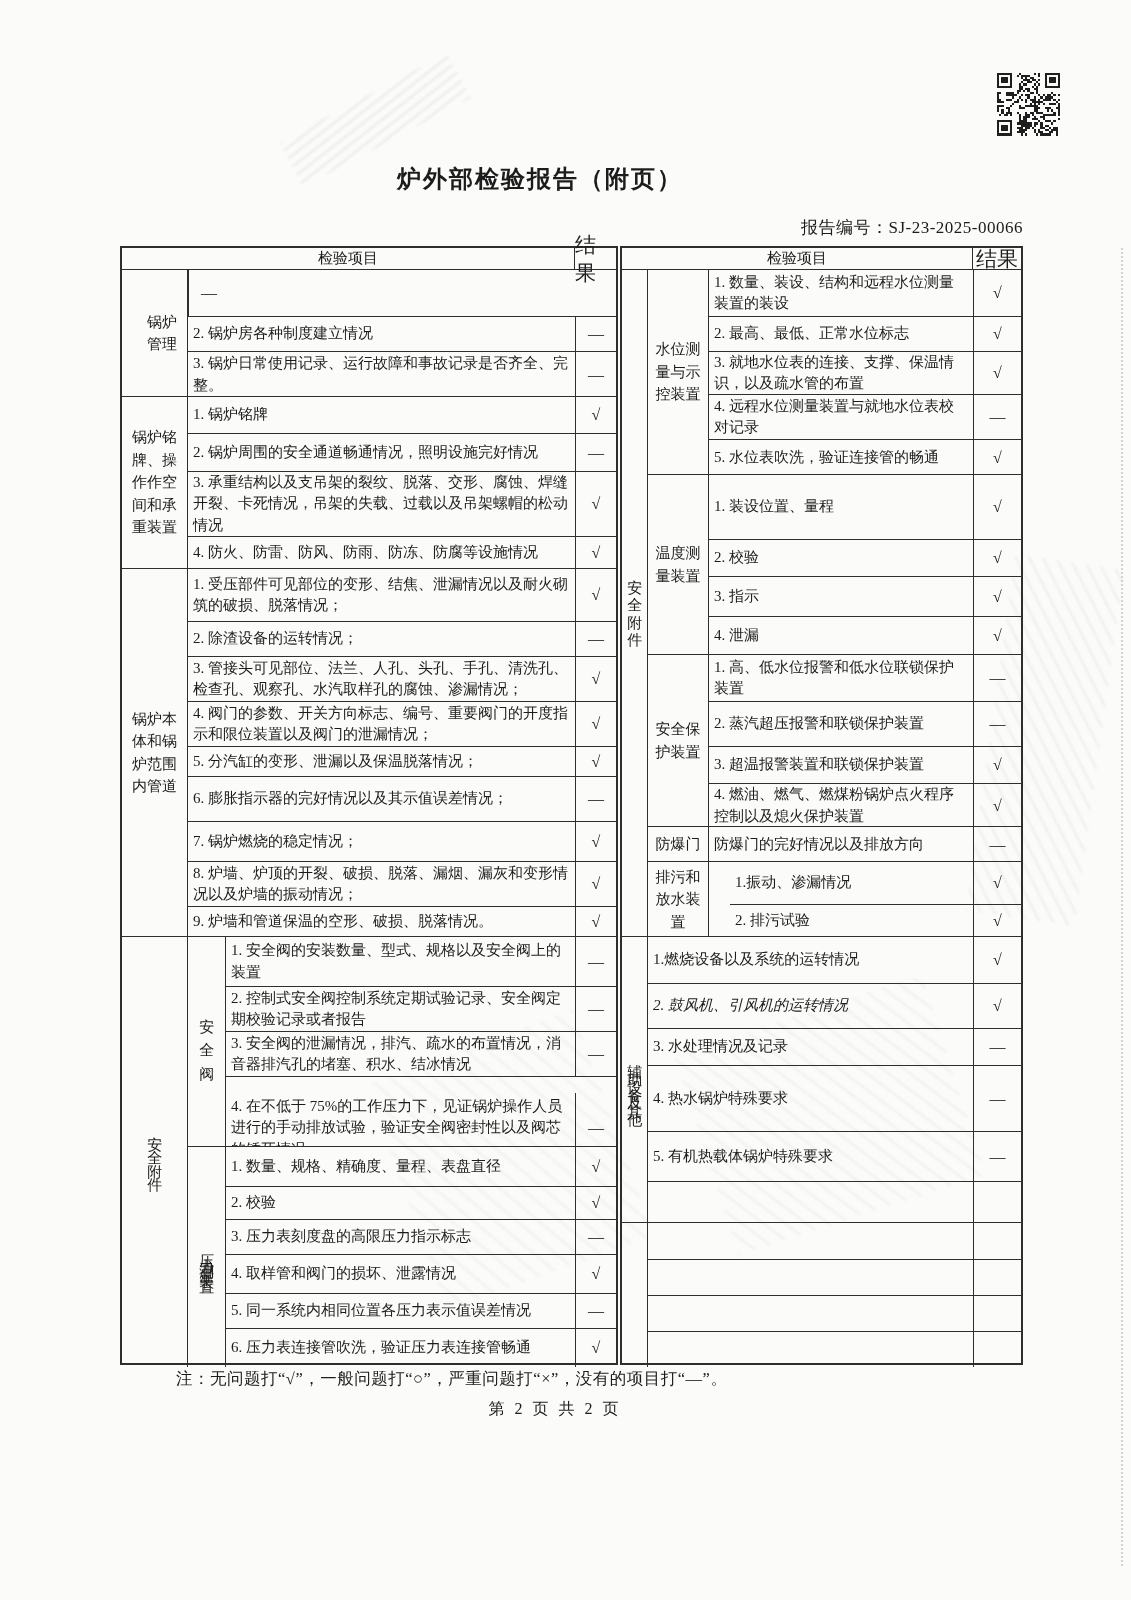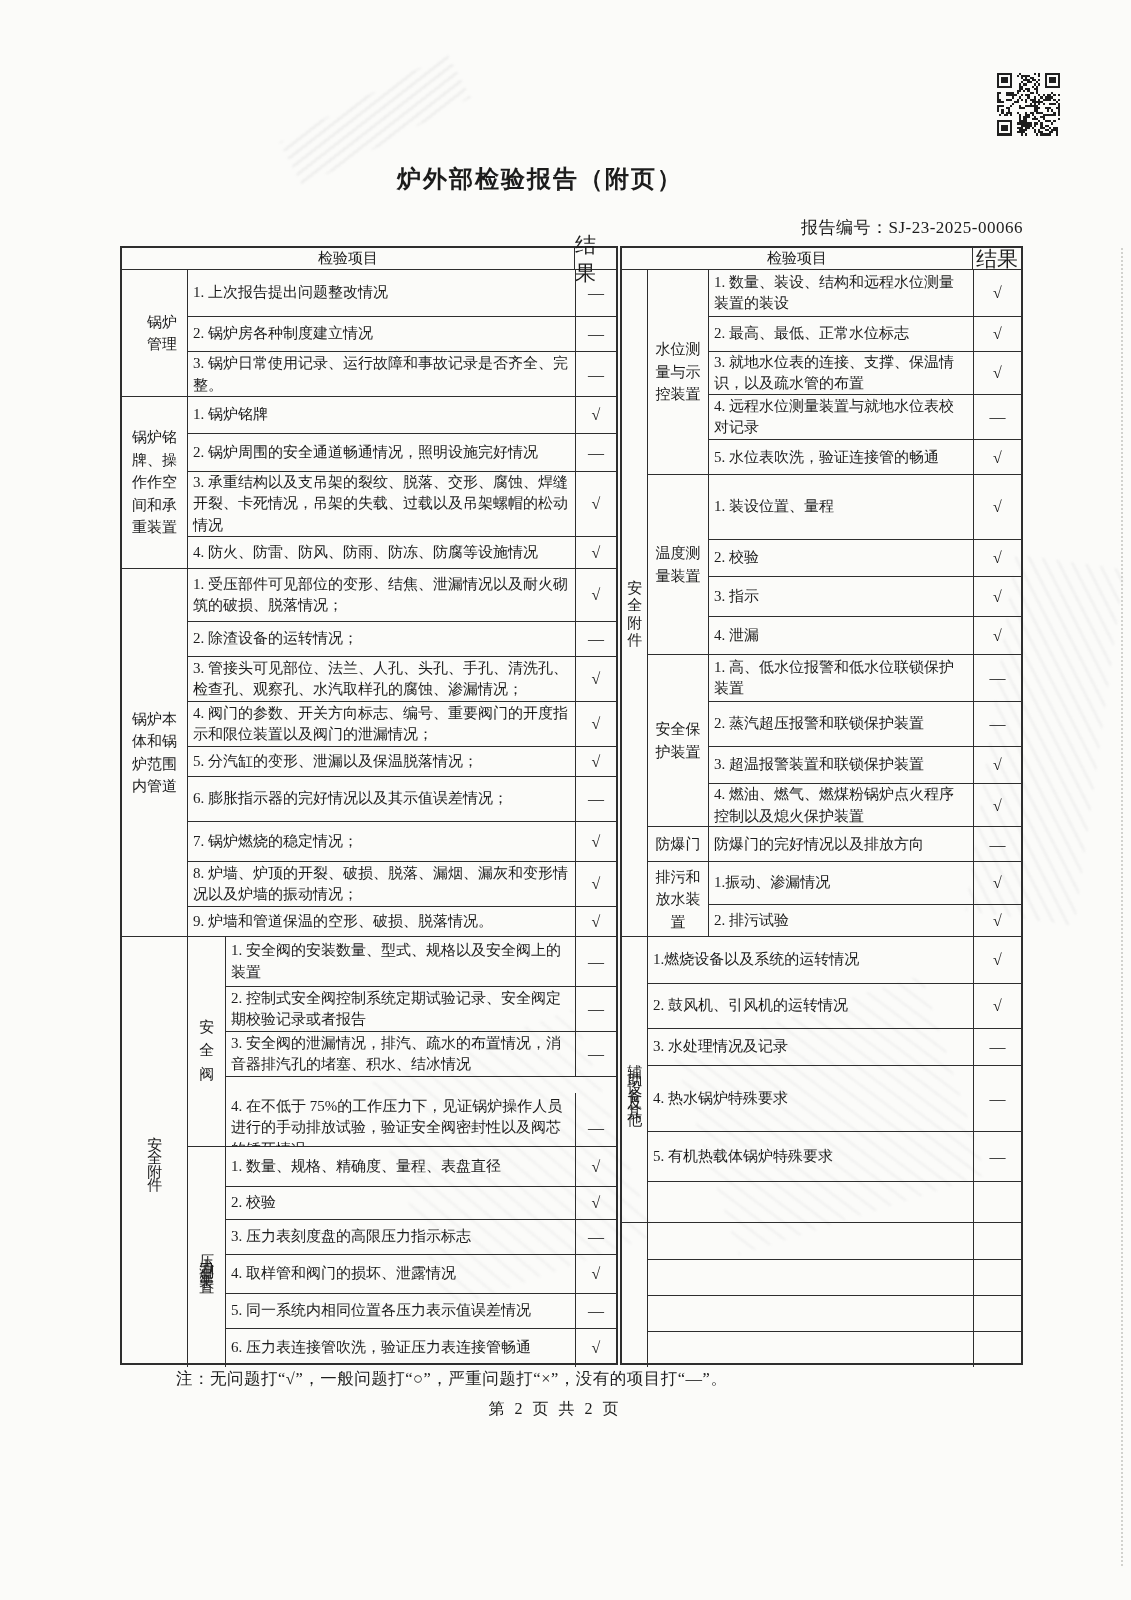--- a/index.html
+++ b/index.html
@@ -455,23 +455,20 @@
         <div class="th-main">检验项目</div>
         <div class="th-res" style="width: 41px;">结果</div>
       </div>
       <div class="grp" style="flex: 0 0 127px;">
         <div class="gcell" style="width: 66px; padding-left: 16px;">锅炉
 管理</div>
         <div class="gbody">
           <div class="sub" style="flex: 0 0 127px;">
             <div class="rows">
               <div class="row" style="flex: 0 0 47px;">
-                <div class="rtext">
-                  <span>1. 上次报告提出问题整改情况</span>
-                </div>
                 <div class="rres" style="width: 41px;">—</div>
               </div>
               <div class="row" style="flex: 0 0 35px;">
                 <div class="rtext">
                   <span>2. 锅炉房各种制度建立情况</span>
                 </div>
                 <div class="rres" style="width: 41px;">—</div>
               </div>
               <div class="row" style="flex: 0 0 45px;">
                 <div class="rtext">
@@ -771,21 +768,21 @@
             <div class="scell" style="width: 61px;">防爆门</div>
             <div class="rows">
               <div class="row" style="flex: 0 0 35px;">
                 <div class="rtext">
                   <span>防爆门的完好情况以及排放方向</span>
                 </div>
                 <div class="rres" style="width: 48px;">—</div>
               </div>
             </div>
           </div>
-          <div class="sub" style="flex: 0 0 75px;">
+          <div class="sub" style="flex: 0 0 75px; gap: 21px;">
             <div class="scell" style="width: 61px;">排污和
 放水装
 置</div>
             <div class="rows">
               <div class="row" style="flex: 0 0 43px;">
                 <div class="rtext">
                   <span>1.振动、渗漏情况</span>
                 </div>
                 <div class="rres" style="width: 48px;">√</div>
               </div>
@@ -803,21 +800,21 @@
         <div class="gcell vert" style="width: 26px; letter-spacing: 8px;">辅助设备及其他</div>
         <div class="gbody">
           <div class="sub" style="flex: 0 0 286px;">
             <div class="rows">
               <div class="row" style="flex: 0 0 47px;">
                 <div class="rtext">
                   <span>1.燃烧设备以及系统的运转情况</span>
                 </div>
                 <div class="rres" style="width: 48px;">√</div>
               </div>
-              <div class="row" style="flex: 0 0 45px;">
+              <div class="row" style="flex: 0 0 45px; font-style: italic;">
                 <div class="rtext">
                   <span>2. 鼓风机、引风机的运转情况</span>
                 </div>
                 <div class="rres" style="width: 48px;">√</div>
               </div>
               <div class="row" style="flex: 0 0 37px;">
                 <div class="rtext">
                   <span>3. 水处理情况及记录</span>
                 </div>
                 <div class="rres" style="width: 48px;">—</div>

